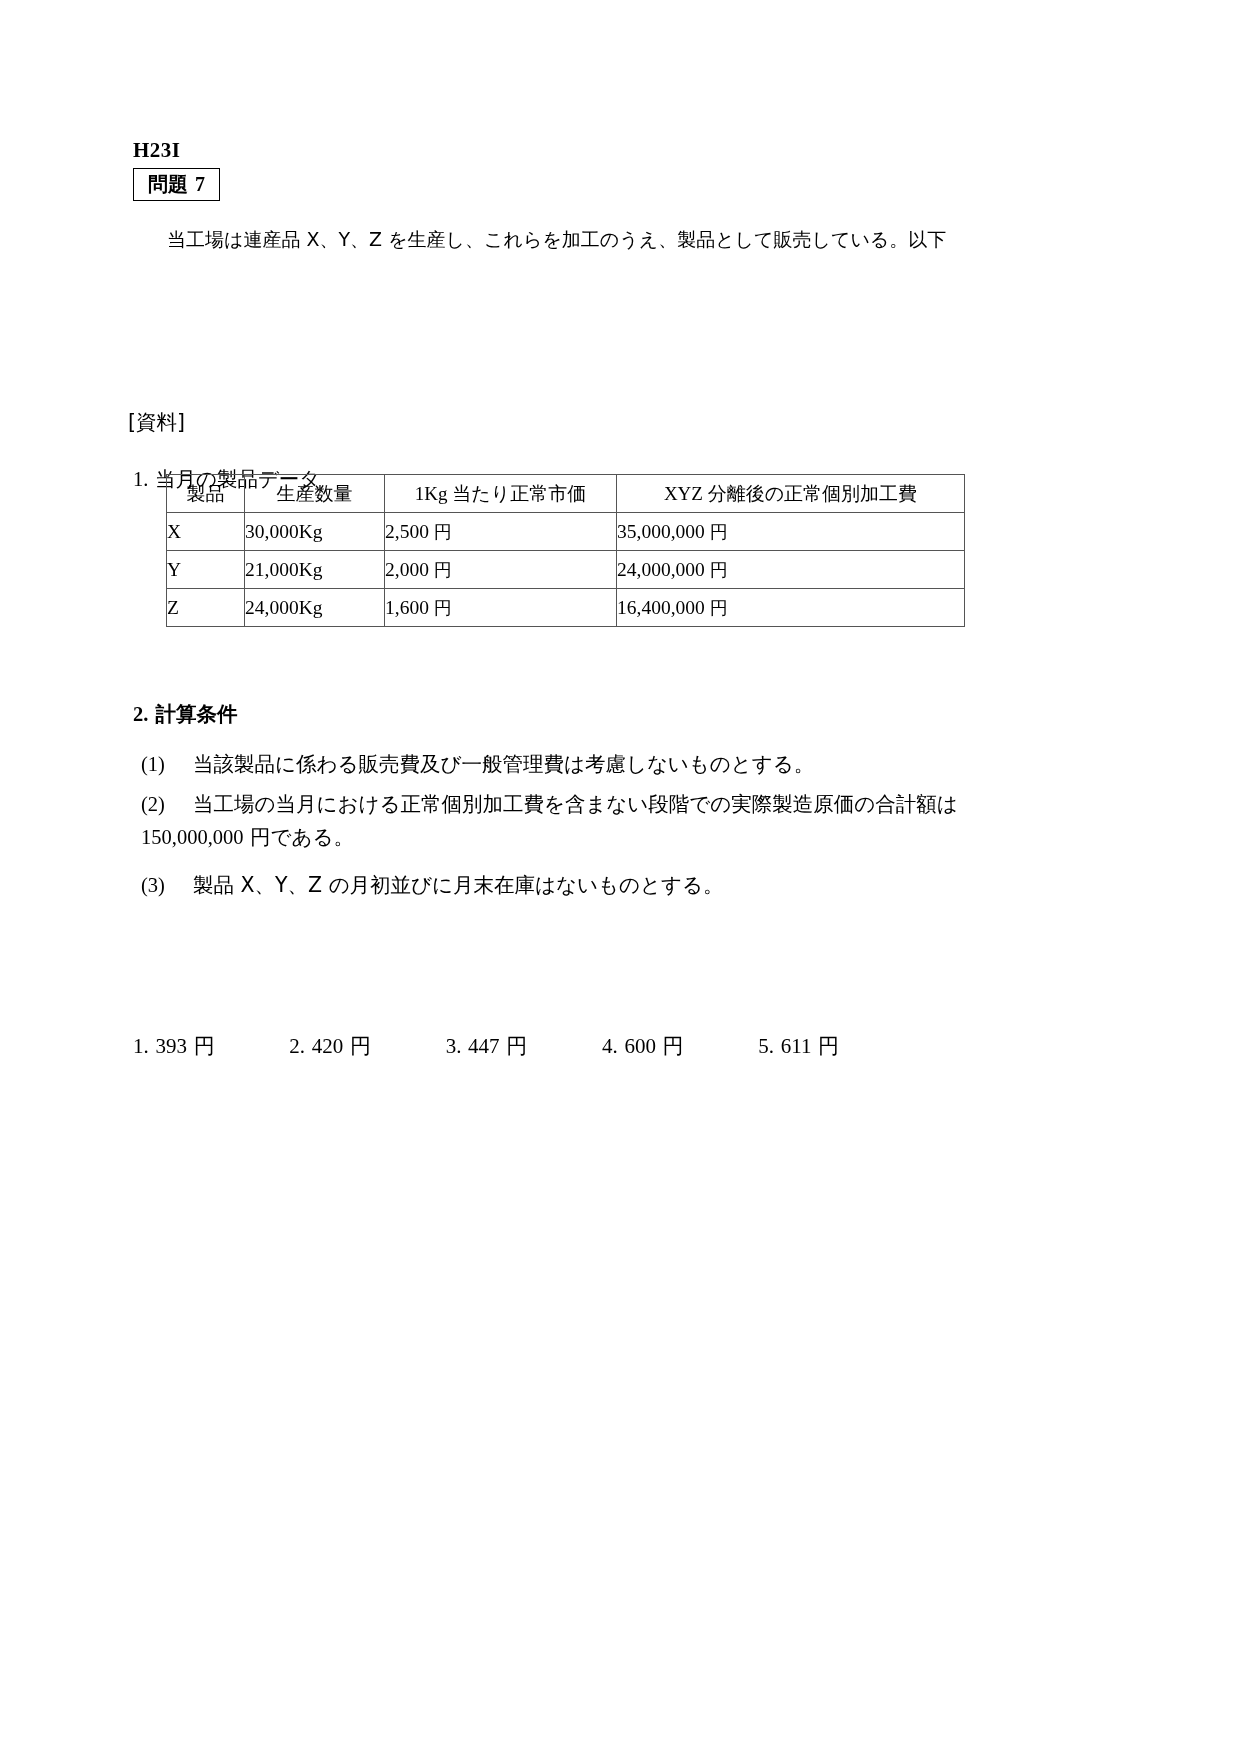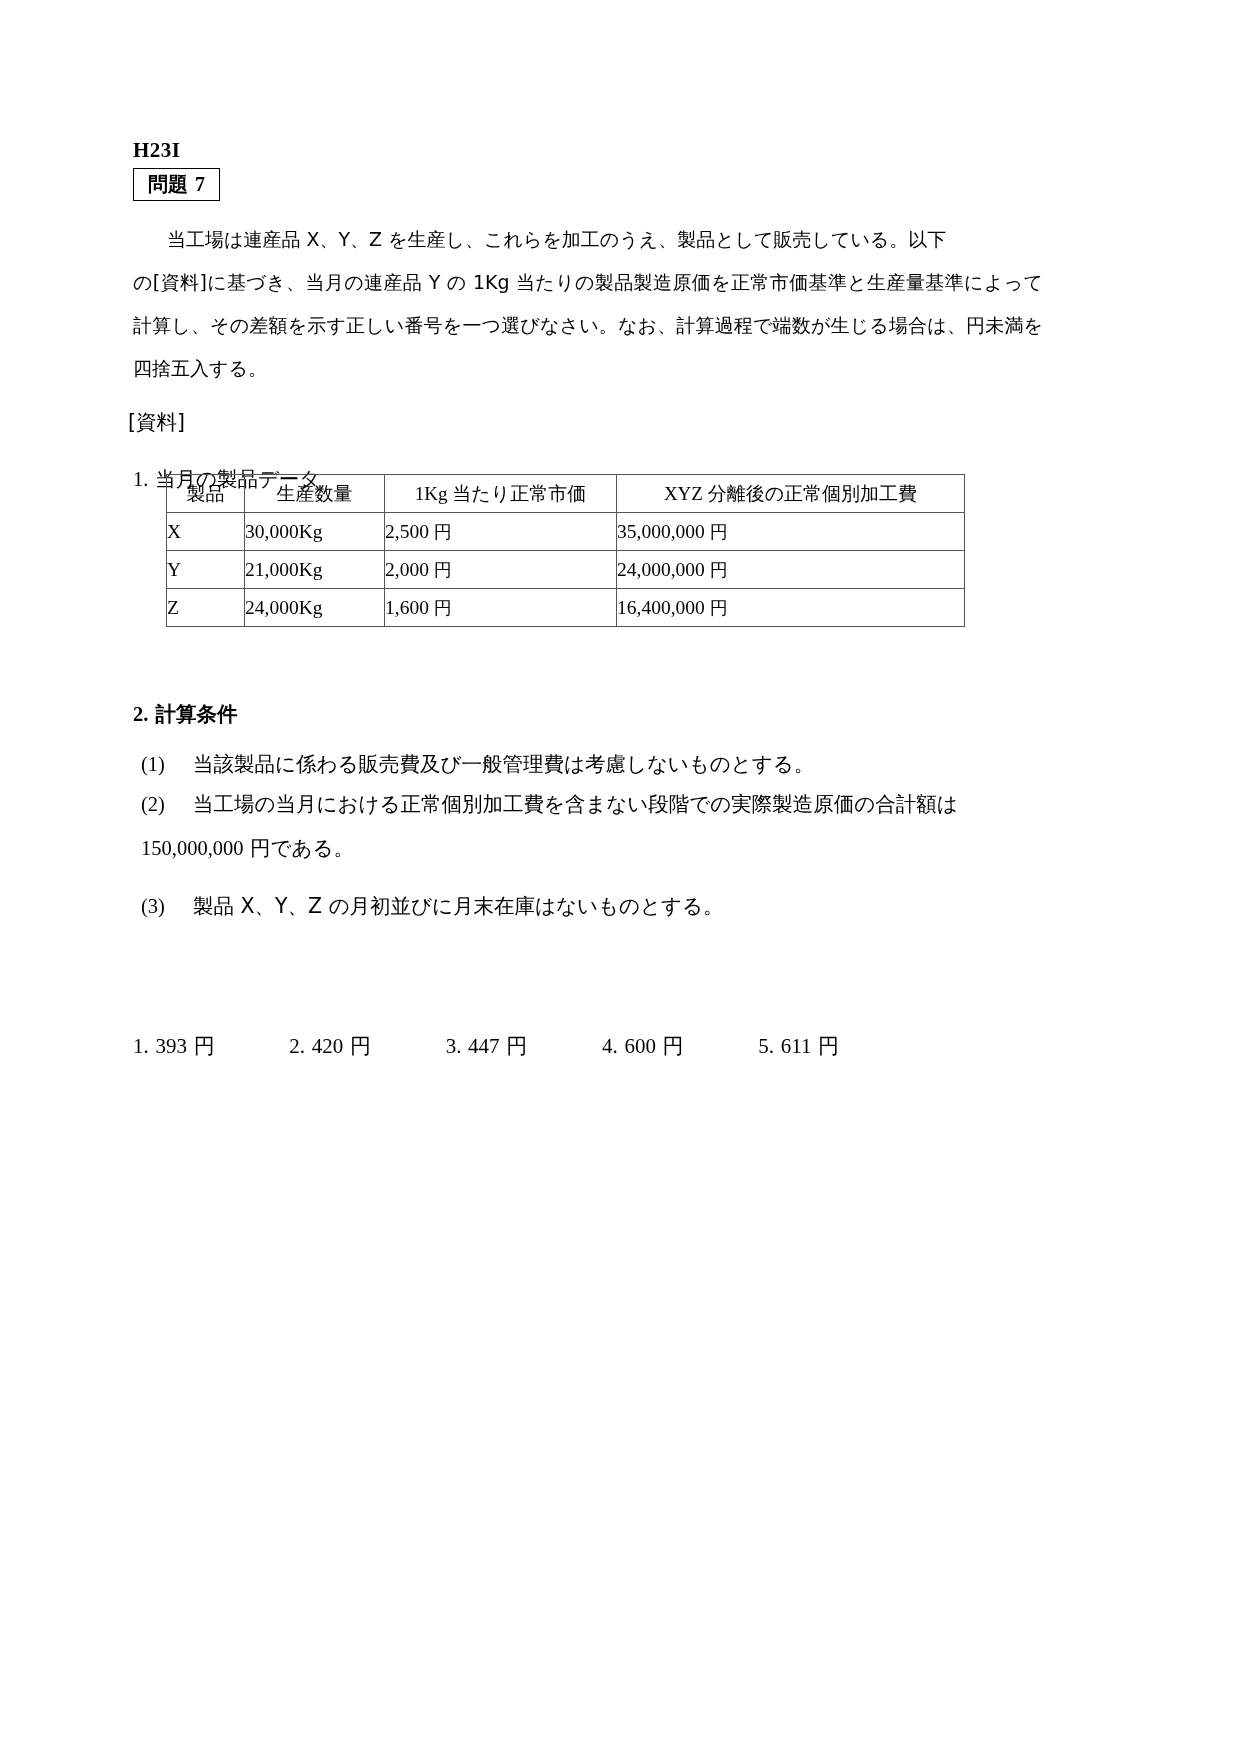--- a/index.html
+++ b/index.html
@@ -151,21 +151,21 @@
     line-height: 40px;
     white-space: nowrap;
   }
   .cond-row .marker {
     font-family: "Liberation Serif", "DejaVu Serif", serif;
     display: inline-block;
     width: 52px;
   }
   .cond-cont {
     display: block;
-    line-height: 48px;
+    line-height: 27px;
   }
   .cond-cont .num {
     font-family: "Liberation Serif", "DejaVu Serif", serif;
   }
   .cond-gap { height: 14px; display:block; }
 
   
   .choices {
     position: absolute;
     left: 133px;
@@ -192,21 +192,20 @@
 
   <div class="doc-code">H23I</div>
 
   <div class="question-box">
     <span>問題</span>
     <span class="qnum">7</span>
   </div>
 
   <div class="intro">
     <span class="l1">当工場は連産品 X、Y、Z を生産し、これらを加工のうえ、製品として販売している。以下</span>
-    <span class="l2">の[資料]に基づき、当月の連産品 Y の 1Kg 当たりの製品製造原価を正常市価基準と生産量基準によって計算し、その差額を示す正しい番号を一つ選びなさい。なお、計算過程で端数が生じる場合は、円未満を四捨五入する。</span>
   </div>
 
   <div class="materials-label">[資料]</div>
 
   <div class="sec1-heading">
     <span class="secnum">1.</span>
     <span>当月の製品データ</span>
   </div>
 
   <table class="data-table">

